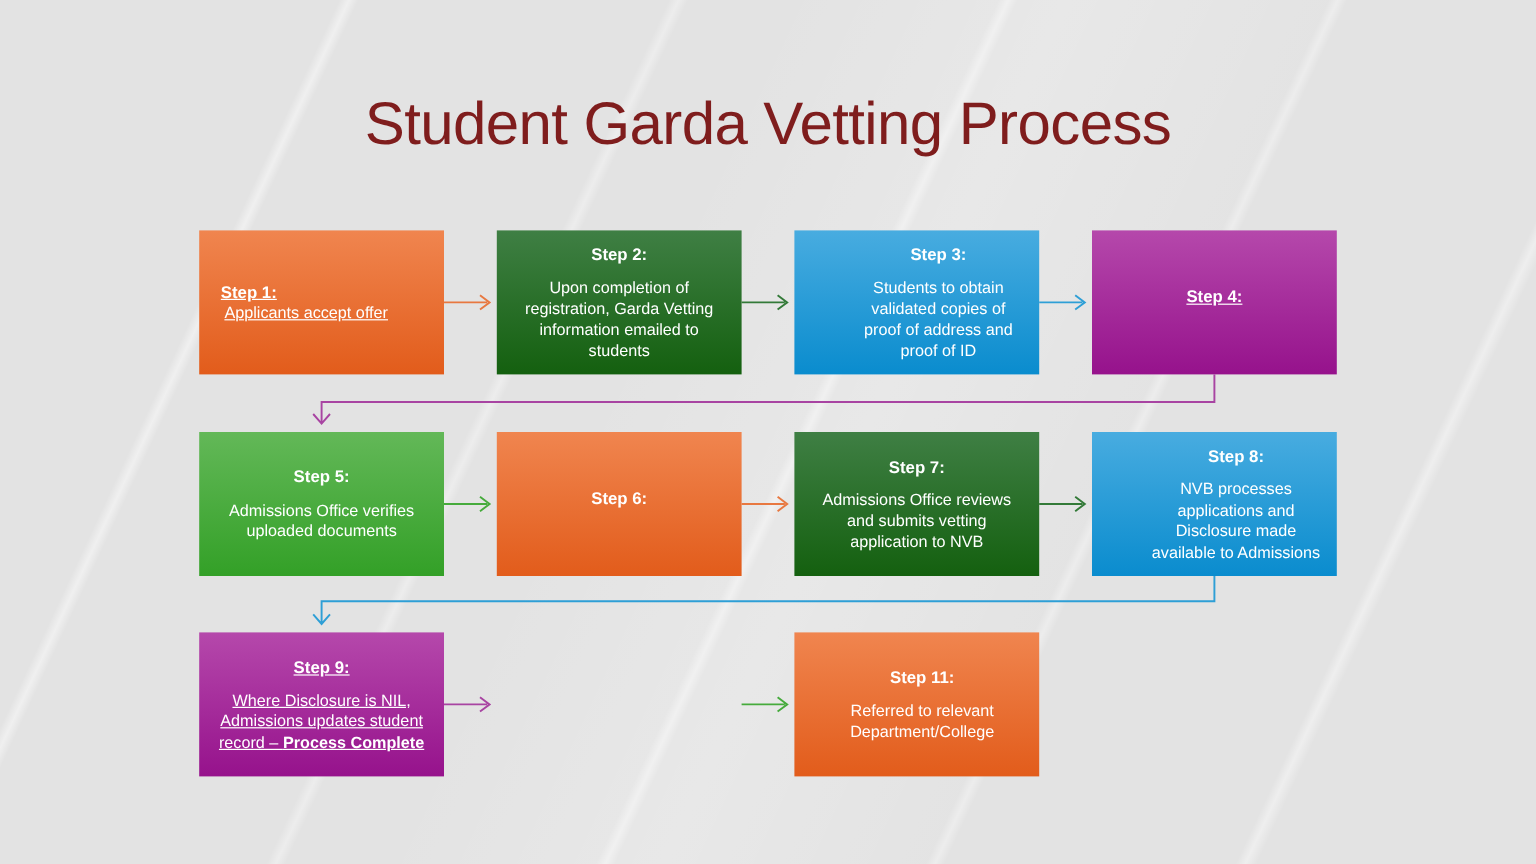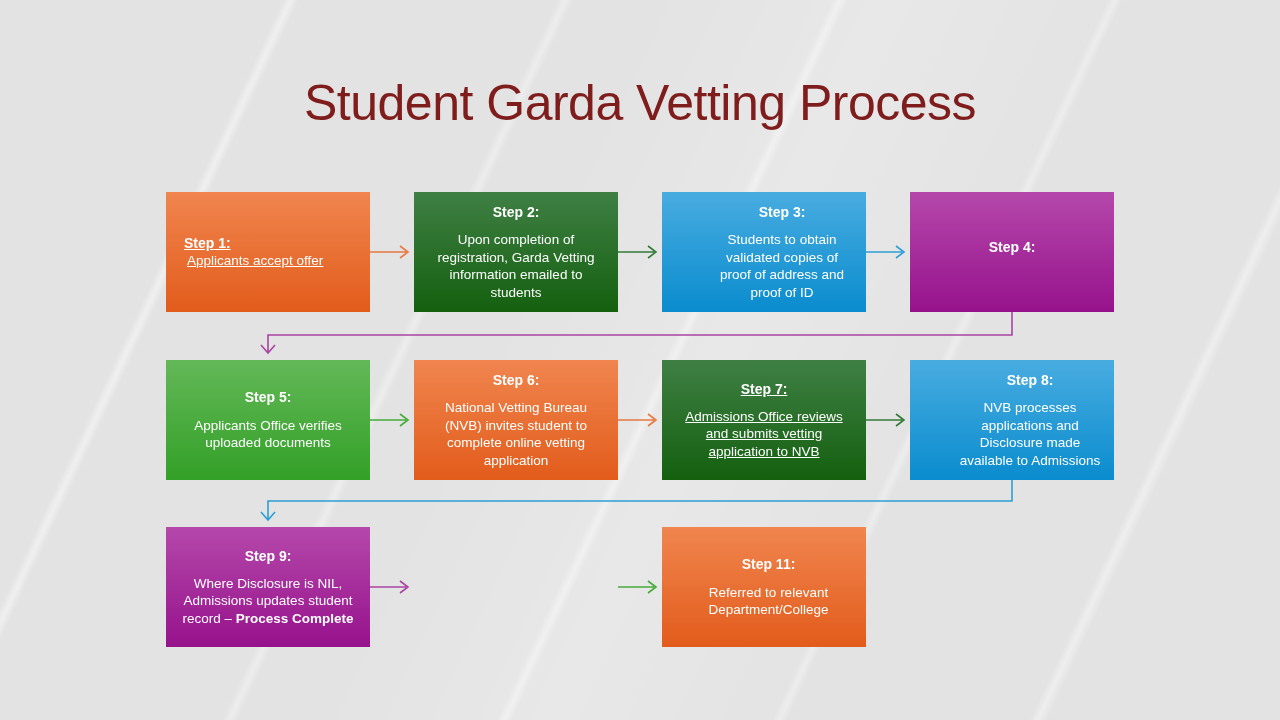--- a/index.html
+++ b/index.html
@@ -42,27 +42,27 @@
   }
   .box .hd{font-weight:bold;font-size:14px;margin-bottom:10px;}
   .box .bd{font-weight:normal;}
   .box .bd b{font-weight:bold;}
   .box.left-align{align-items:flex-start;text-align:left;padding-left:18px;text-decoration:underline;}
   .box.left-align .hd{margin-bottom:0;}
   .box.left-align .bd{padding-left:3px;}
   .c-orange    {background:linear-gradient(180deg,#F0854F 0%,#E25C1B 100%);}
   .c-green-dark{background:linear-gradient(180deg,#3F7F44 0%,#14600F 100%);}
   .c-blue      {background:linear-gradient(180deg,#48ACE0 0%,#0A8CCE 100%);padding-left:48px;}
-  .c-purple    {background:linear-gradient(180deg,#B548AB 0%,#96128C 100%);}
+  .c-purple    {background:linear-gradient(180deg,#B548AB 0%,#96128C 100%);text-decoration:underline;}
   .c-green     {background:linear-gradient(180deg,#63B858 0%,#33A027 100%);}
   
   .p-r1c1{left:166px;top:192px;} .p-r1c2{left:414px;top:192px;}
   .p-r1c3{left:662px;top:192px;} .p-r1c4{left:910px;top:192px;}
   .p-r2c1{left:166px;top:360px;} .p-r2c2{left:414px;top:360px;}
-  .p-r2c3{left:662px;top:360px;text-decoration:underline;} .p-r2c4{left:910px;top:360px;}
+  .p-r2c3{left:662px;top:360px;} .p-r2c4{left:910px;top:360px;}
   .p-r3c1{left:166px;top:527px;} .p-r3c2{left:414px;top:527px;}
   .p-r3c3{left:662px;top:527px;padding-left:21px;}
   svg.connectors{position:absolute;inset:0;pointer-events:none;}
   svg.connectors path{fill:none;stroke-width:1.6;}
 </style>
 </head>
 <body>
 
 <div class="slide">
 
@@ -95,26 +95,25 @@
     <div class="hd">Step 3:</div>
     <div class="bd">Students to obtain validated copies of proof of address and proof of ID</div>
   </div>
 
   <div class="box c-purple p-r1c4">
     <div class="hd">Step 4:</div>
   </div>
 
   <div class="box c-green p-r2c1">
     <div class="hd">Step 5:</div>
-    <div class="bd">Applicants Office verifies uploaded documents</div>
+    <div class="bd">Admissions Office verifies uploaded documents</div>
   </div>
 
   <div class="box c-orange p-r2c2">
     <div class="hd">Step 6:</div>
-    <div class="bd">National Vetting Bureau (NVB) invites student to complete online vetting application</div>
   </div>
 
   <div class="box c-green-dark p-r2c3">
     <div class="hd">Step 7:</div>
     <div class="bd">Admissions Office reviews and submits vetting application to NVB</div>
   </div>
 
   <div class="box c-blue p-r2c4">
     <div class="hd">Step 8:</div>
     <div class="bd">NVB processes applications and Disclosure made available to Admissions</div>

